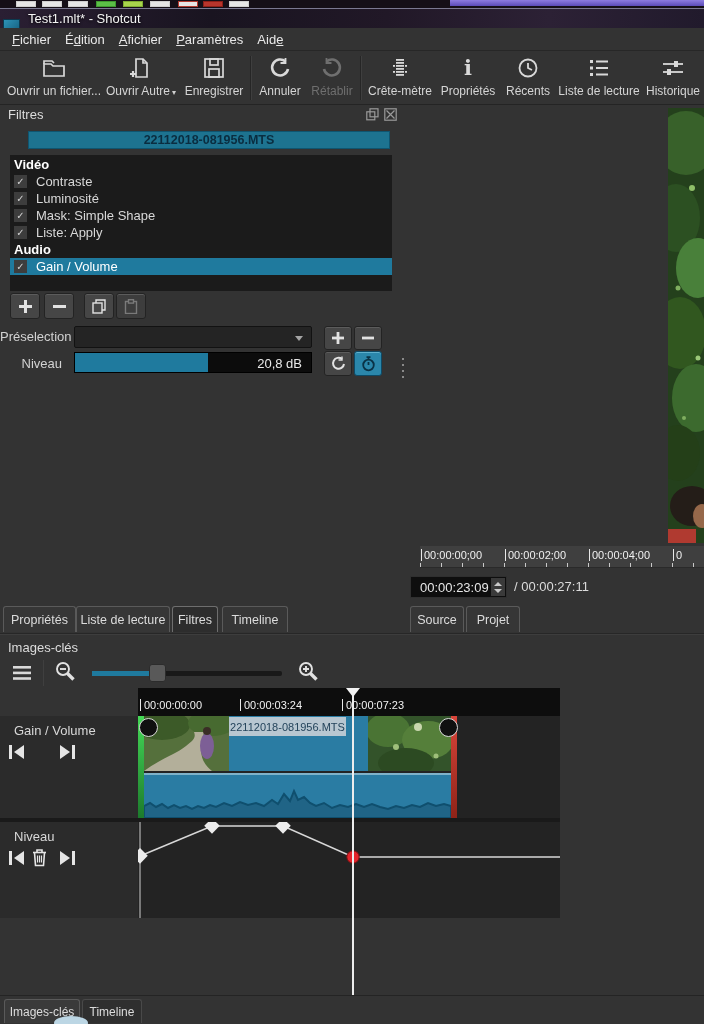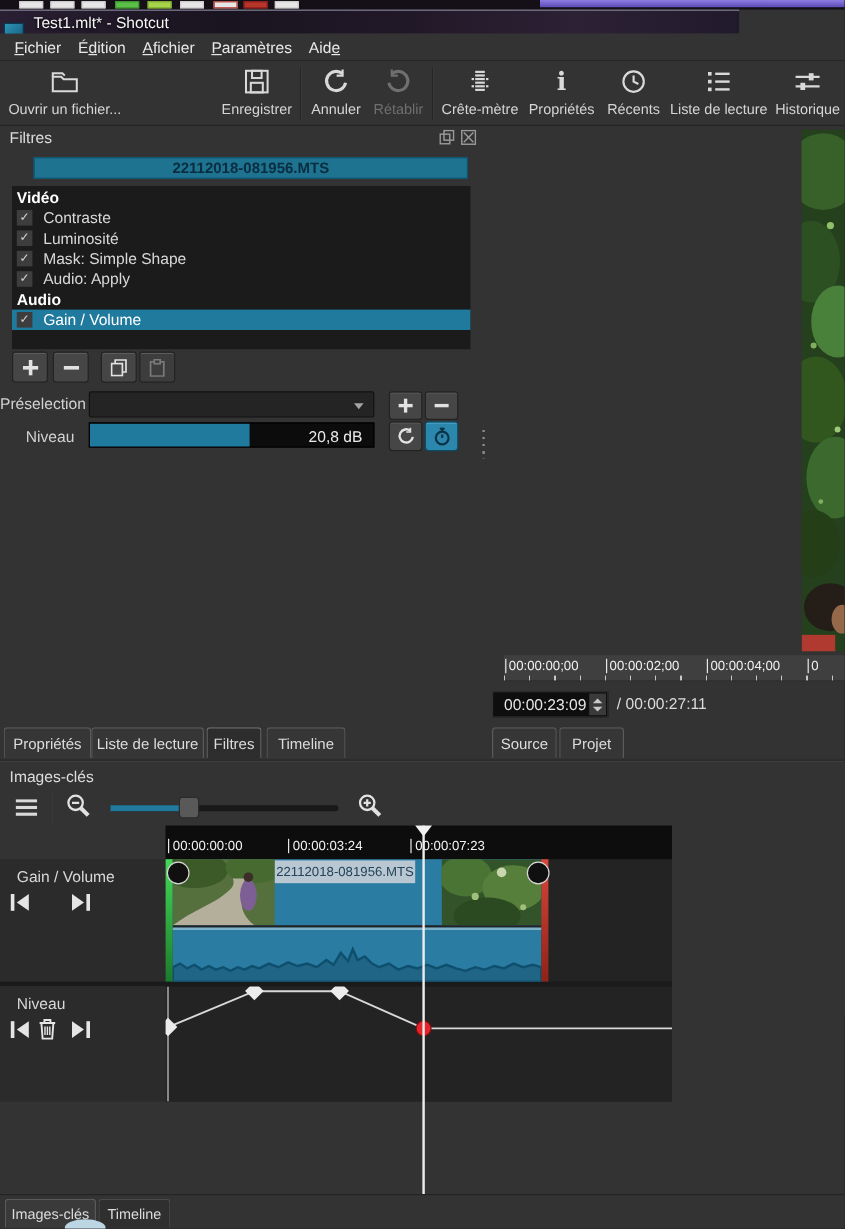--- a/index.html
+++ b/index.html
@@ -3,21 +3,21 @@
 <meta charset="utf-8">
 <style>
   html,body{margin:0;padding:0;background:#222;}
   #root{position:relative;width:704px;height:1024px;background:#333;overflow:hidden;
         font-family:"Liberation Sans","DejaVu Sans",sans-serif;color:#ddd;font-size:13px;}
   .abs{position:absolute;box-sizing:border-box;}
 
   
   #topstrip{left:0;top:0;width:704px;height:8px;background:#150f17;}
   .tsbtn{position:absolute;top:1px;height:6px;width:20px;background:#e6e6e6;border:1px solid #cfcfcf;box-sizing:border-box;}
-  #titlebar{left:0;top:8px;width:616px;height:20px;
+  #titlebar{left:0;top:8px;width:704px;height:20px;
     background:linear-gradient(90deg,#2a1f33,#191420 30%,#211827 55%,#2c2135 78%,#211a2c);
     border-top:1px solid #7a7890;display:flex;align-items:center;}
   #titletext{margin-left:28px;color:#f5f5f5;font-size:13px;text-shadow:0 1px 3px #000;}
   #appicon{position:absolute;left:3px;top:10px;width:15px;height:15px;
     background:linear-gradient(135deg,#2d93b8,#135a78);border:1px solid #0b3a50;}
 
   
   #menubar{left:0;top:28px;width:704px;height:23px;background:#333;border-bottom:1px solid #272727;
     display:flex;align-items:center;gap:6px;padding-left:8px;}
   .menuitem{padding:2px 4px;color:#e8e8e8;}
@@ -143,20 +143,30 @@
   <div class="tb-btn" style="left:6px;width:96px;">
     <span class="tb-ic">
       <svg width="24" height="22" viewBox="0 0 24 22" fill="none" stroke="#d9d9d9" stroke-width="1.7">
         <path d="M2,7 h7 l2,2 h11 v10 h-20 z"></path>
           <path d="M2,7 v-3 h8 l2,2"></path>
       </svg>
       </span>
     <span class="tb-lb">Ouvrir un fichier...</span>
   </div>
 
+  <div class="tb-btn" style="left:106px;width:70px;">
+    <span class="tb-ic">
+      <svg width="22" height="22" viewBox="0 0 22 22" fill="none" stroke="#d9d9d9" stroke-width="1.7">
+        <path d="M6,2 h7 l4,4 v14 h-11 z"></path>
+          <path d="M13,2 v4 h4"></path>
+        <path d="M3,14 v6 M0,17 h6" stroke-width="2.2"></path>
+      </svg>
+      </span>
+    <span class="tb-lb"><span>Ouvrir Autre</span><span class="caret">▾</span></span>
+  </div>
 
   <div class="tb-btn" style="left:178px;width:72px;">
     <span class="tb-ic">
       <svg width="22" height="22" viewBox="0 0 22 22" fill="none" stroke="#d9d9d9" stroke-width="1.7">
         <rect x="2" y="2" width="18" height="18"></rect>
           <rect x="7" y="2" width="8" height="6"></rect>
           <rect x="6" y="12" width="10" height="8"></rect>
       </svg>
       </span>
     <span class="tb-lb">Enregistrer</span>
@@ -266,21 +276,21 @@
     <div class="flt-row" style="top:35px;">
       <span class="chk">✓</span>
       <span>Luminosité</span>
       </div>
     <div class="flt-row" style="top:52px;">
       <span class="chk">✓</span>
       <span>Mask: Simple Shape</span>
       </div>
     <div class="flt-row" style="top:69px;">
       <span class="chk">✓</span>
-      <span>Audio: Apply</span>
+      <span>Liste: Apply</span>
       </div>
     <div class="flt-head" style="top:86px;">Audio</div>
     <div class="flt-row sel" style="top:103px;">
       <span class="chk">✓</span>
       <span>Gain / Volume</span>
       </div>
   </div>
 
   <div class="btn" style="left:10px;top:293px;width:28px;height:24px;">
     <svg width="13" height="13" viewBox="0 0 13 13" fill="#e2e2e2">

